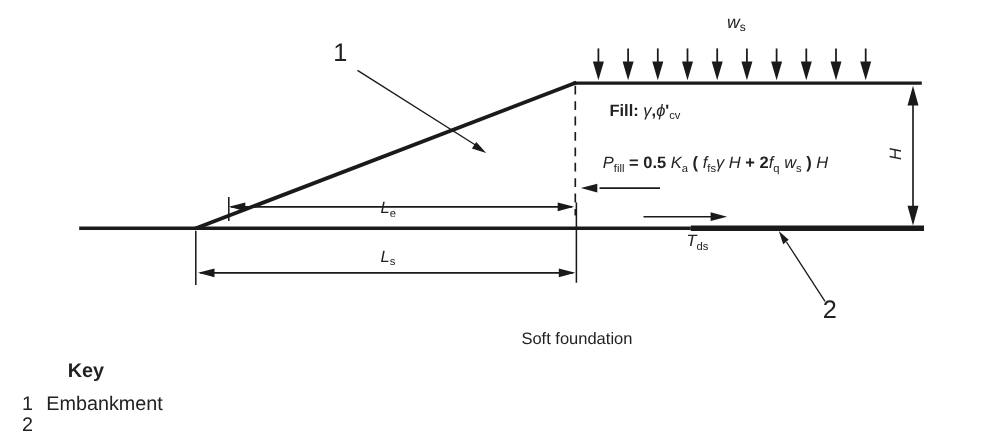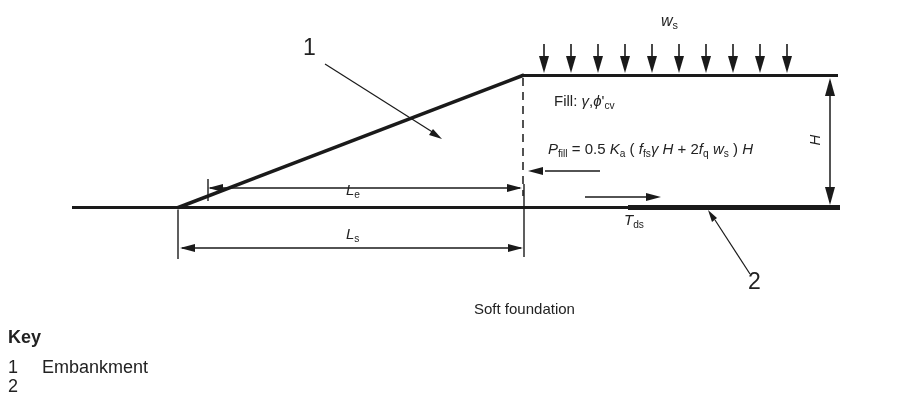--- a/index.html
+++ b/index.html
@@ -3,27 +3,28 @@
 <meta charset="utf-8">
 <style>
   html,body{margin:0;padding:0;background:#fff;}
   .canvas{
     position:relative;
     width:899px;height:405px;
     background:#fff;
     font-family:"Liberation Sans","DejaVu Sans",sans-serif;
     color:var(--text-color,#222);
     overflow:hidden;
+    text-align:center;
   }
   svg.linework{position:absolute;left:0;top:0;color:var(--line-color,#1a1a1a);}
   svg.linework line{stroke:currentColor;}
   svg.linework polygon{fill:currentColor;stroke:none;}
   .lbl{position:absolute;font-size:15px;white-space:nowrap;line-height:1.2;}
   .tok-i{font-style:italic;}
-  .tok-n{font-style:normal;}
+  .tok-n{font-style:normal;font-weight:bold;}
   .tok-sub{font-size:0.68em;vertical-align:-0.32em;font-style:normal;}
   .ws{left:661px;top:11px;font-size:16px;}
   .fill{left:554px;top:92px;}
   .eq{left:548px;top:140px;}
   .tds{left:624px;top:211px;}
   .le{left:346px;top:181px;}
   .ls{left:346px;top:225px;}
   .hlab{
     left:800px;top:125px;width:30px;height:30px;
     display:flex;align-items:center;justify-content:center;

